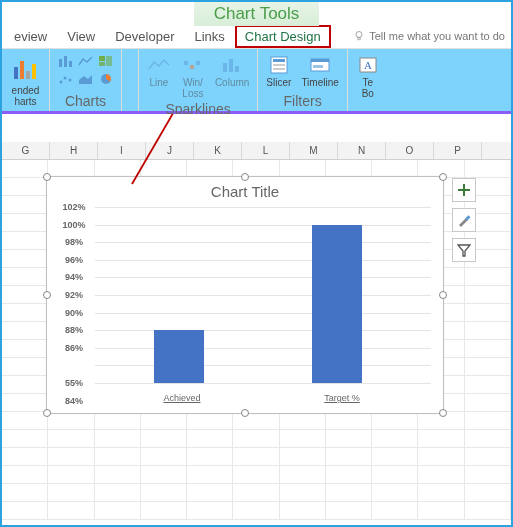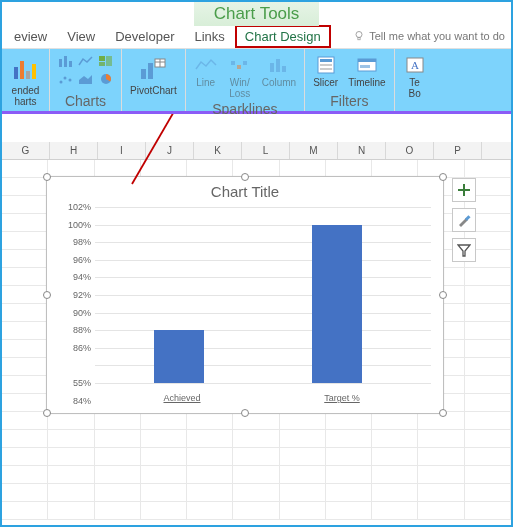--- a/index.html
+++ b/index.html
@@ -168,22 +168,23 @@
   .plot {
     position: absolute;
     left: 48px; right: 12px; top: 30px; bottom: 30px;
   }
   .ylab {
     position: absolute;
     left: 10px;
     width: 34px;
     font-size: 9px;
     color: #666;
-    text-align: right;
+    text-align: center;
     transform: translateY(-50%);
+    font-weight: bold;
   }
   .gridline {
     position: absolute;
     left: 0; right: 0;
     border-top: 1px solid #e4e4e4;
   }
   .bar {
     position: absolute;
     background: #4472C4;
     bottom: 0;
@@ -296,34 +297,20 @@
               <circle cx="8" cy="6" r="5" fill="#5b9bd5"></circle>
               <path d="M8 6 L8 1 A5 5 0 0 1 12.3 8.5 Z" fill="#ED7D31"></path>
             </svg>
           </div>
       </div>
     </div>
     <div class="group-label">Charts</div>
   </div>
 
   <div class="group">
-    <div class="group-content">
-      <div class="gbtn">
-        <div class="gbtn-icon">
-            <svg width="28" height="24">
-              <rect x="2" y="12" width="5" height="10" fill="#5b9bd5"></rect>
-              <rect x="9" y="6" width="5" height="16" fill="#5b9bd5"></rect>
-              <rect x="16" y="2" width="10" height="8" fill="#fff" stroke="#888"></rect>
-              <line x1="16" y1="5" x2="26" y2="5" stroke="#888"></line>
-              <line x1="21" y1="2" x2="21" y2="10" stroke="#888"></line>
-            </svg>
-          </div>
-        <div class="gbtn-label">PivotChart</div>
-      </div>
-    </div>
     <div class="group-label">&nbsp;</div>
   </div>
 
 
   <div class="group">
     <div class="group-content">
       <div class="gbtn" style="opacity:0.5">
         <div class="gbtn-icon small">
             <svg width="22" height="16">
               <polyline points="1,12 6,5 11,9 16,3 21,8" fill="none" stroke="#5b9bd5" stroke-width="1.5"></polyline>

